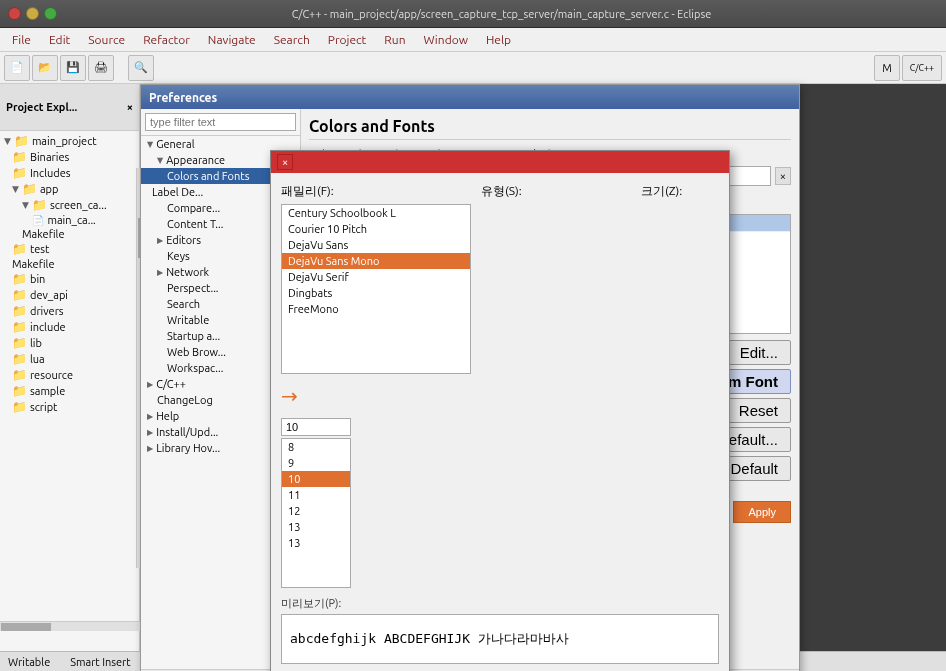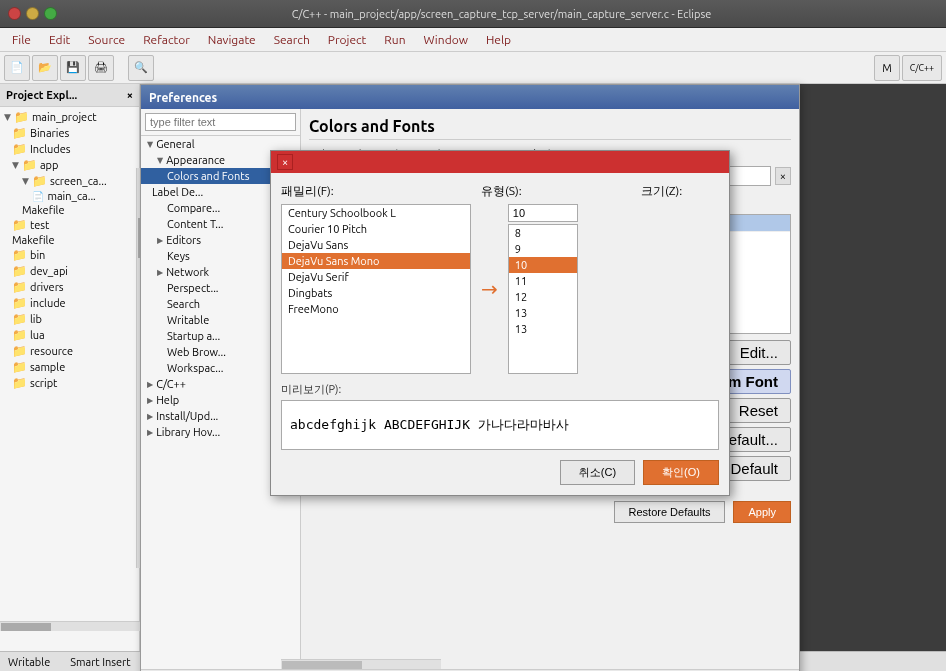--- a/index.html
+++ b/index.html
@@ -90,21 +90,21 @@
     
     .sidebar {
       width: 140px;
       background: #f5f5f5;
       border-right: 1px solid #ccc;
       overflow: hidden;
       font-size: 11px;
     }
     .sidebar-header {
       background: #e0e0e0;
-      padding: 5px 6px;
+      padding: 17px 6px;
       font-size: 11px;
       font-weight: bold;
       border-bottom: 1px solid #ccc;
       display: flex;
       align-items: center;
       gap: 4px;
     }
     .sidebar-tree {
       padding: 2px 0;
       overflow: hidden;
@@ -294,20 +294,21 @@
       font-size: 11px;
       cursor: pointer;
     }
     .font-dialog-content {
       padding: 10px;
     }
     .font-lists {
       display: flex;
       gap: 10px;
       margin-bottom: 8px;
+      flex-direction: column;
     }
     .font-list-box {
       border: 1px solid #aaa;
       background: white;
       overflow: hidden;
       font-size: 11px;
     }
     .font-list-box.col1 { width: 190px; height: 170px; }
     .font-list-box.col2 { width: 150px; height: 170px; }
     .font-list-box.col3 { width: 70px; height: 170px; }
@@ -573,20 +574,23 @@
           <div class="pref-tree-item" style="padding-left:26px;">
             <span>Web Brow...</span>
           </div>
           <div class="pref-tree-item" style="padding-left:26px;">
             <span>Workspac...</span>
           </div>
           <div class="pref-tree-item">
             <span class="arrow">▶</span>
             <span>C/C++</span>
           </div>
+          <div class="pref-tree-item" style="padding-left:16px;">
+            <span>ChangeLog</span>
+          </div>
           <div class="pref-tree-item">
             <span class="arrow">▶</span>
             <span>Help</span>
           </div>
           <div class="pref-tree-item">
             <span class="arrow">▶</span>
             <span>Install/Upd...</span>
           </div>
           <div class="pref-tree-item">
             <span class="arrow">▶</span>

